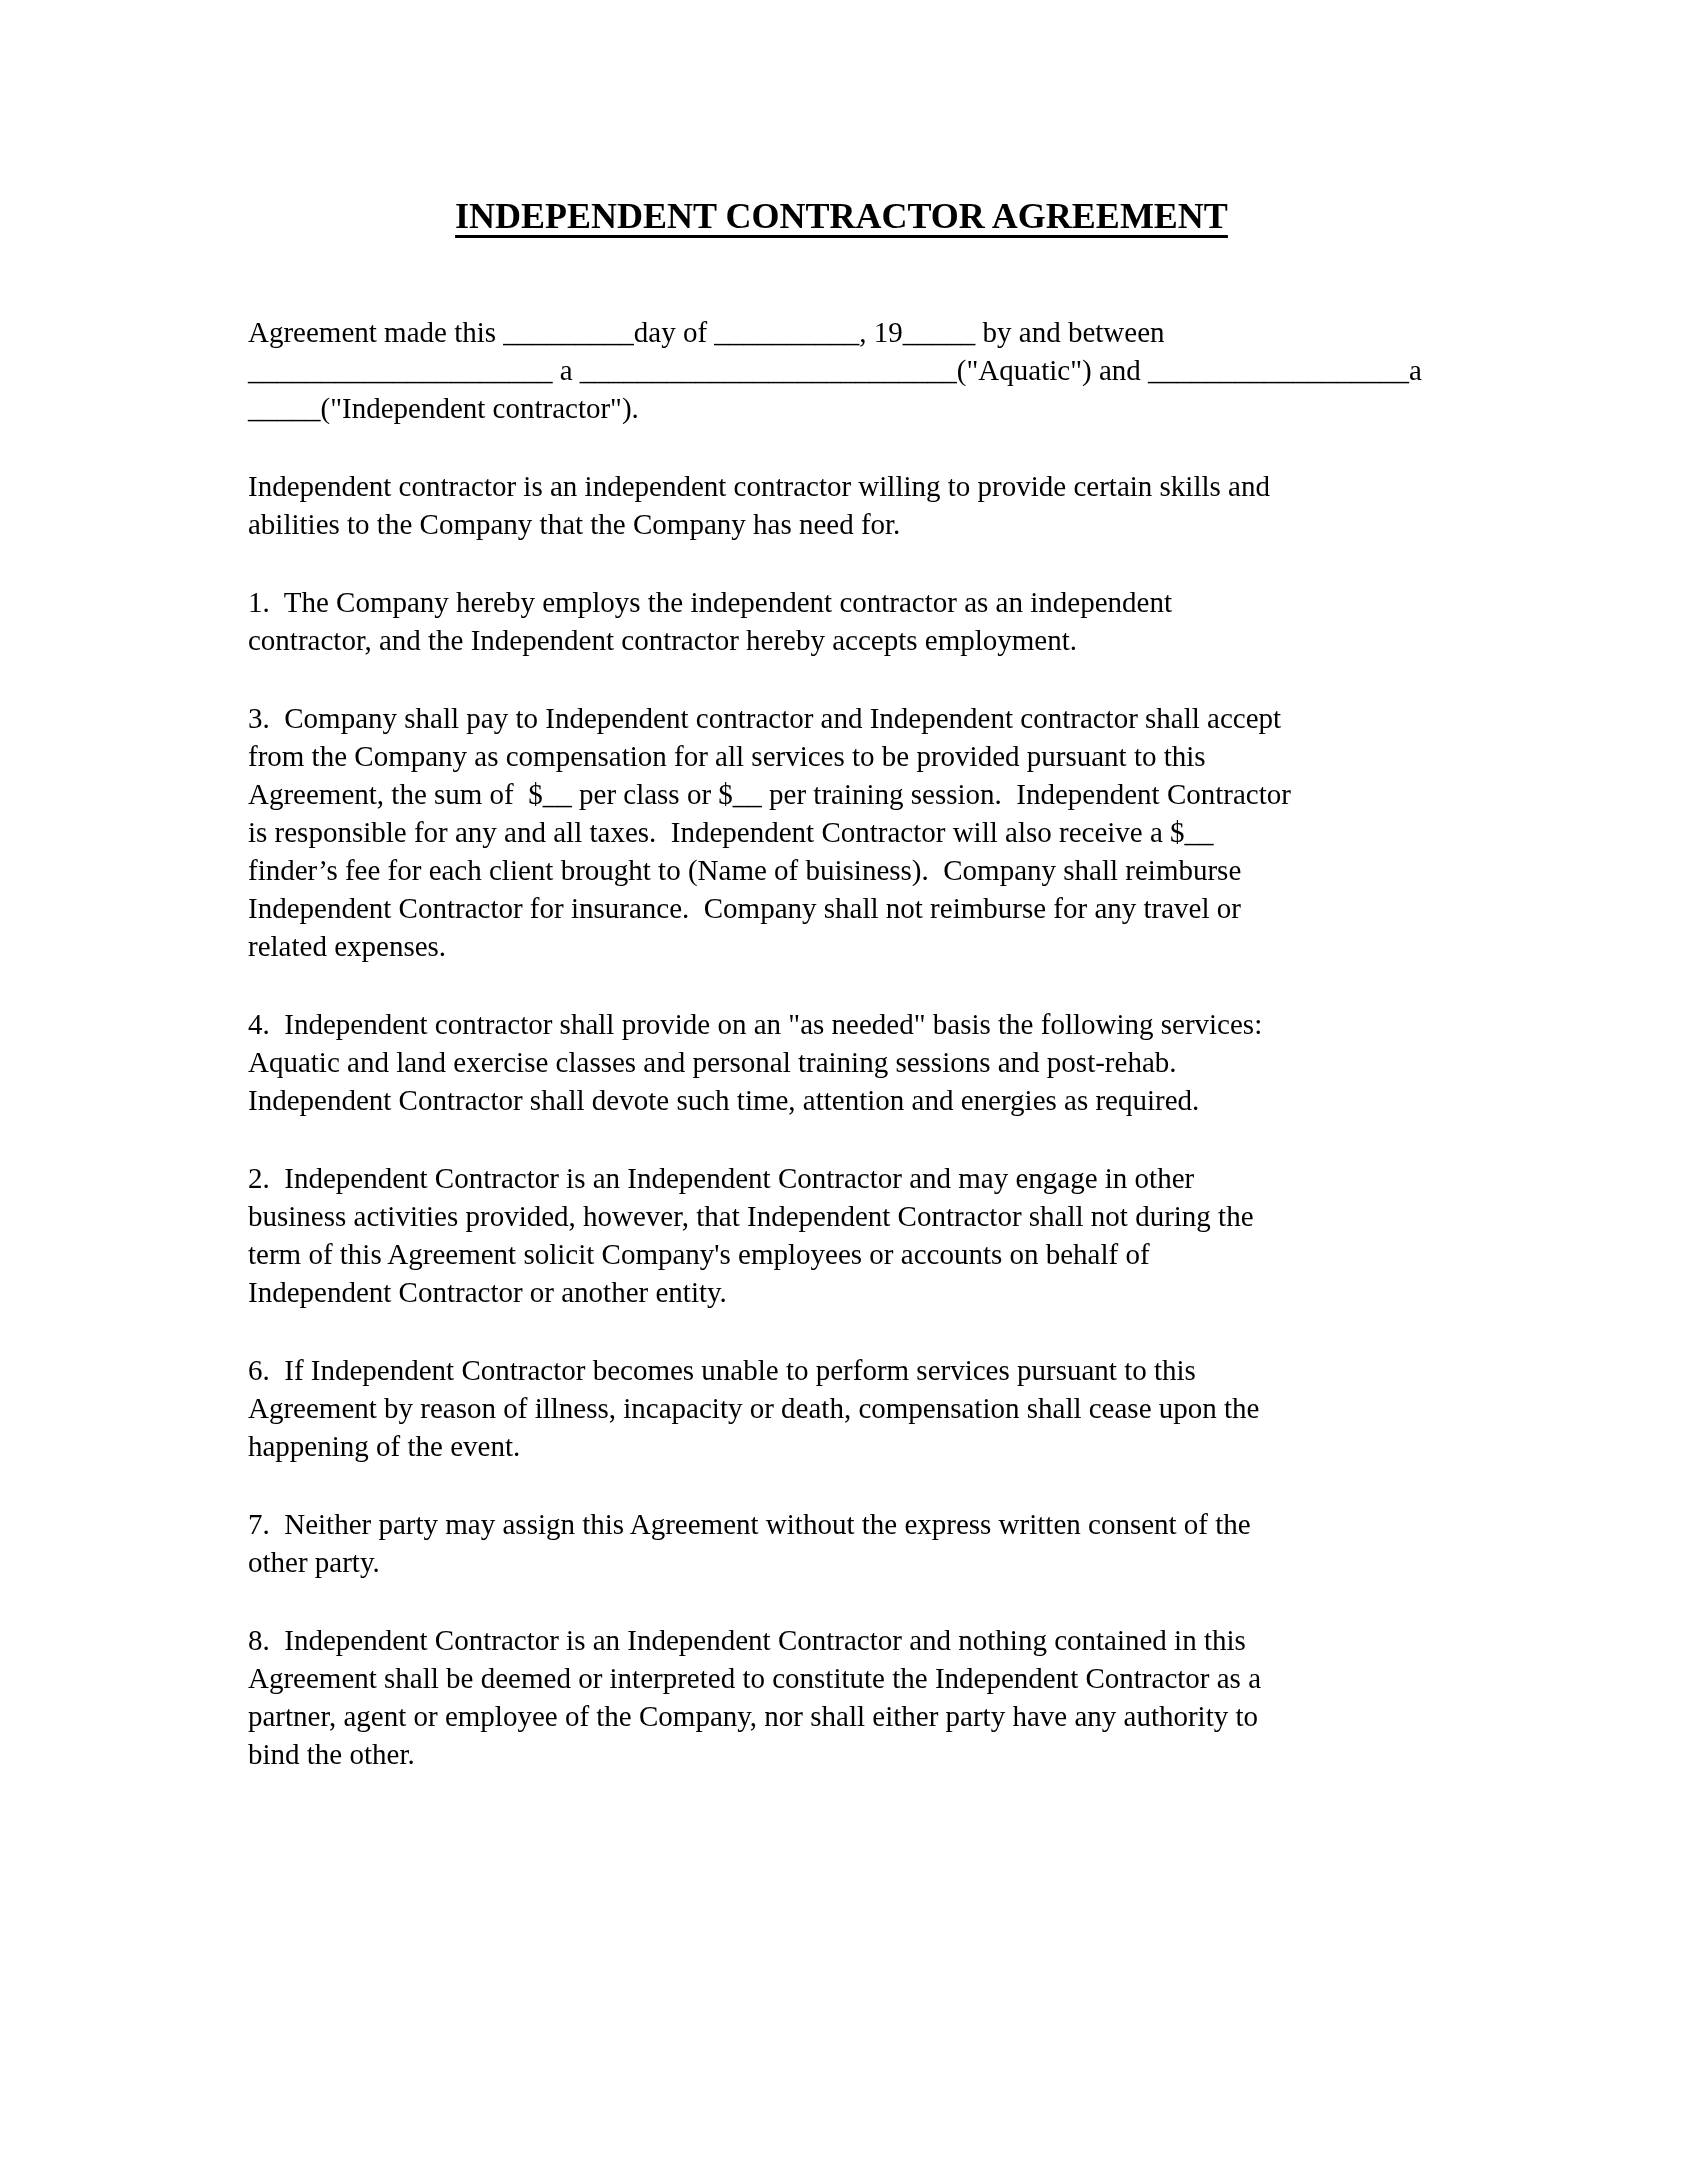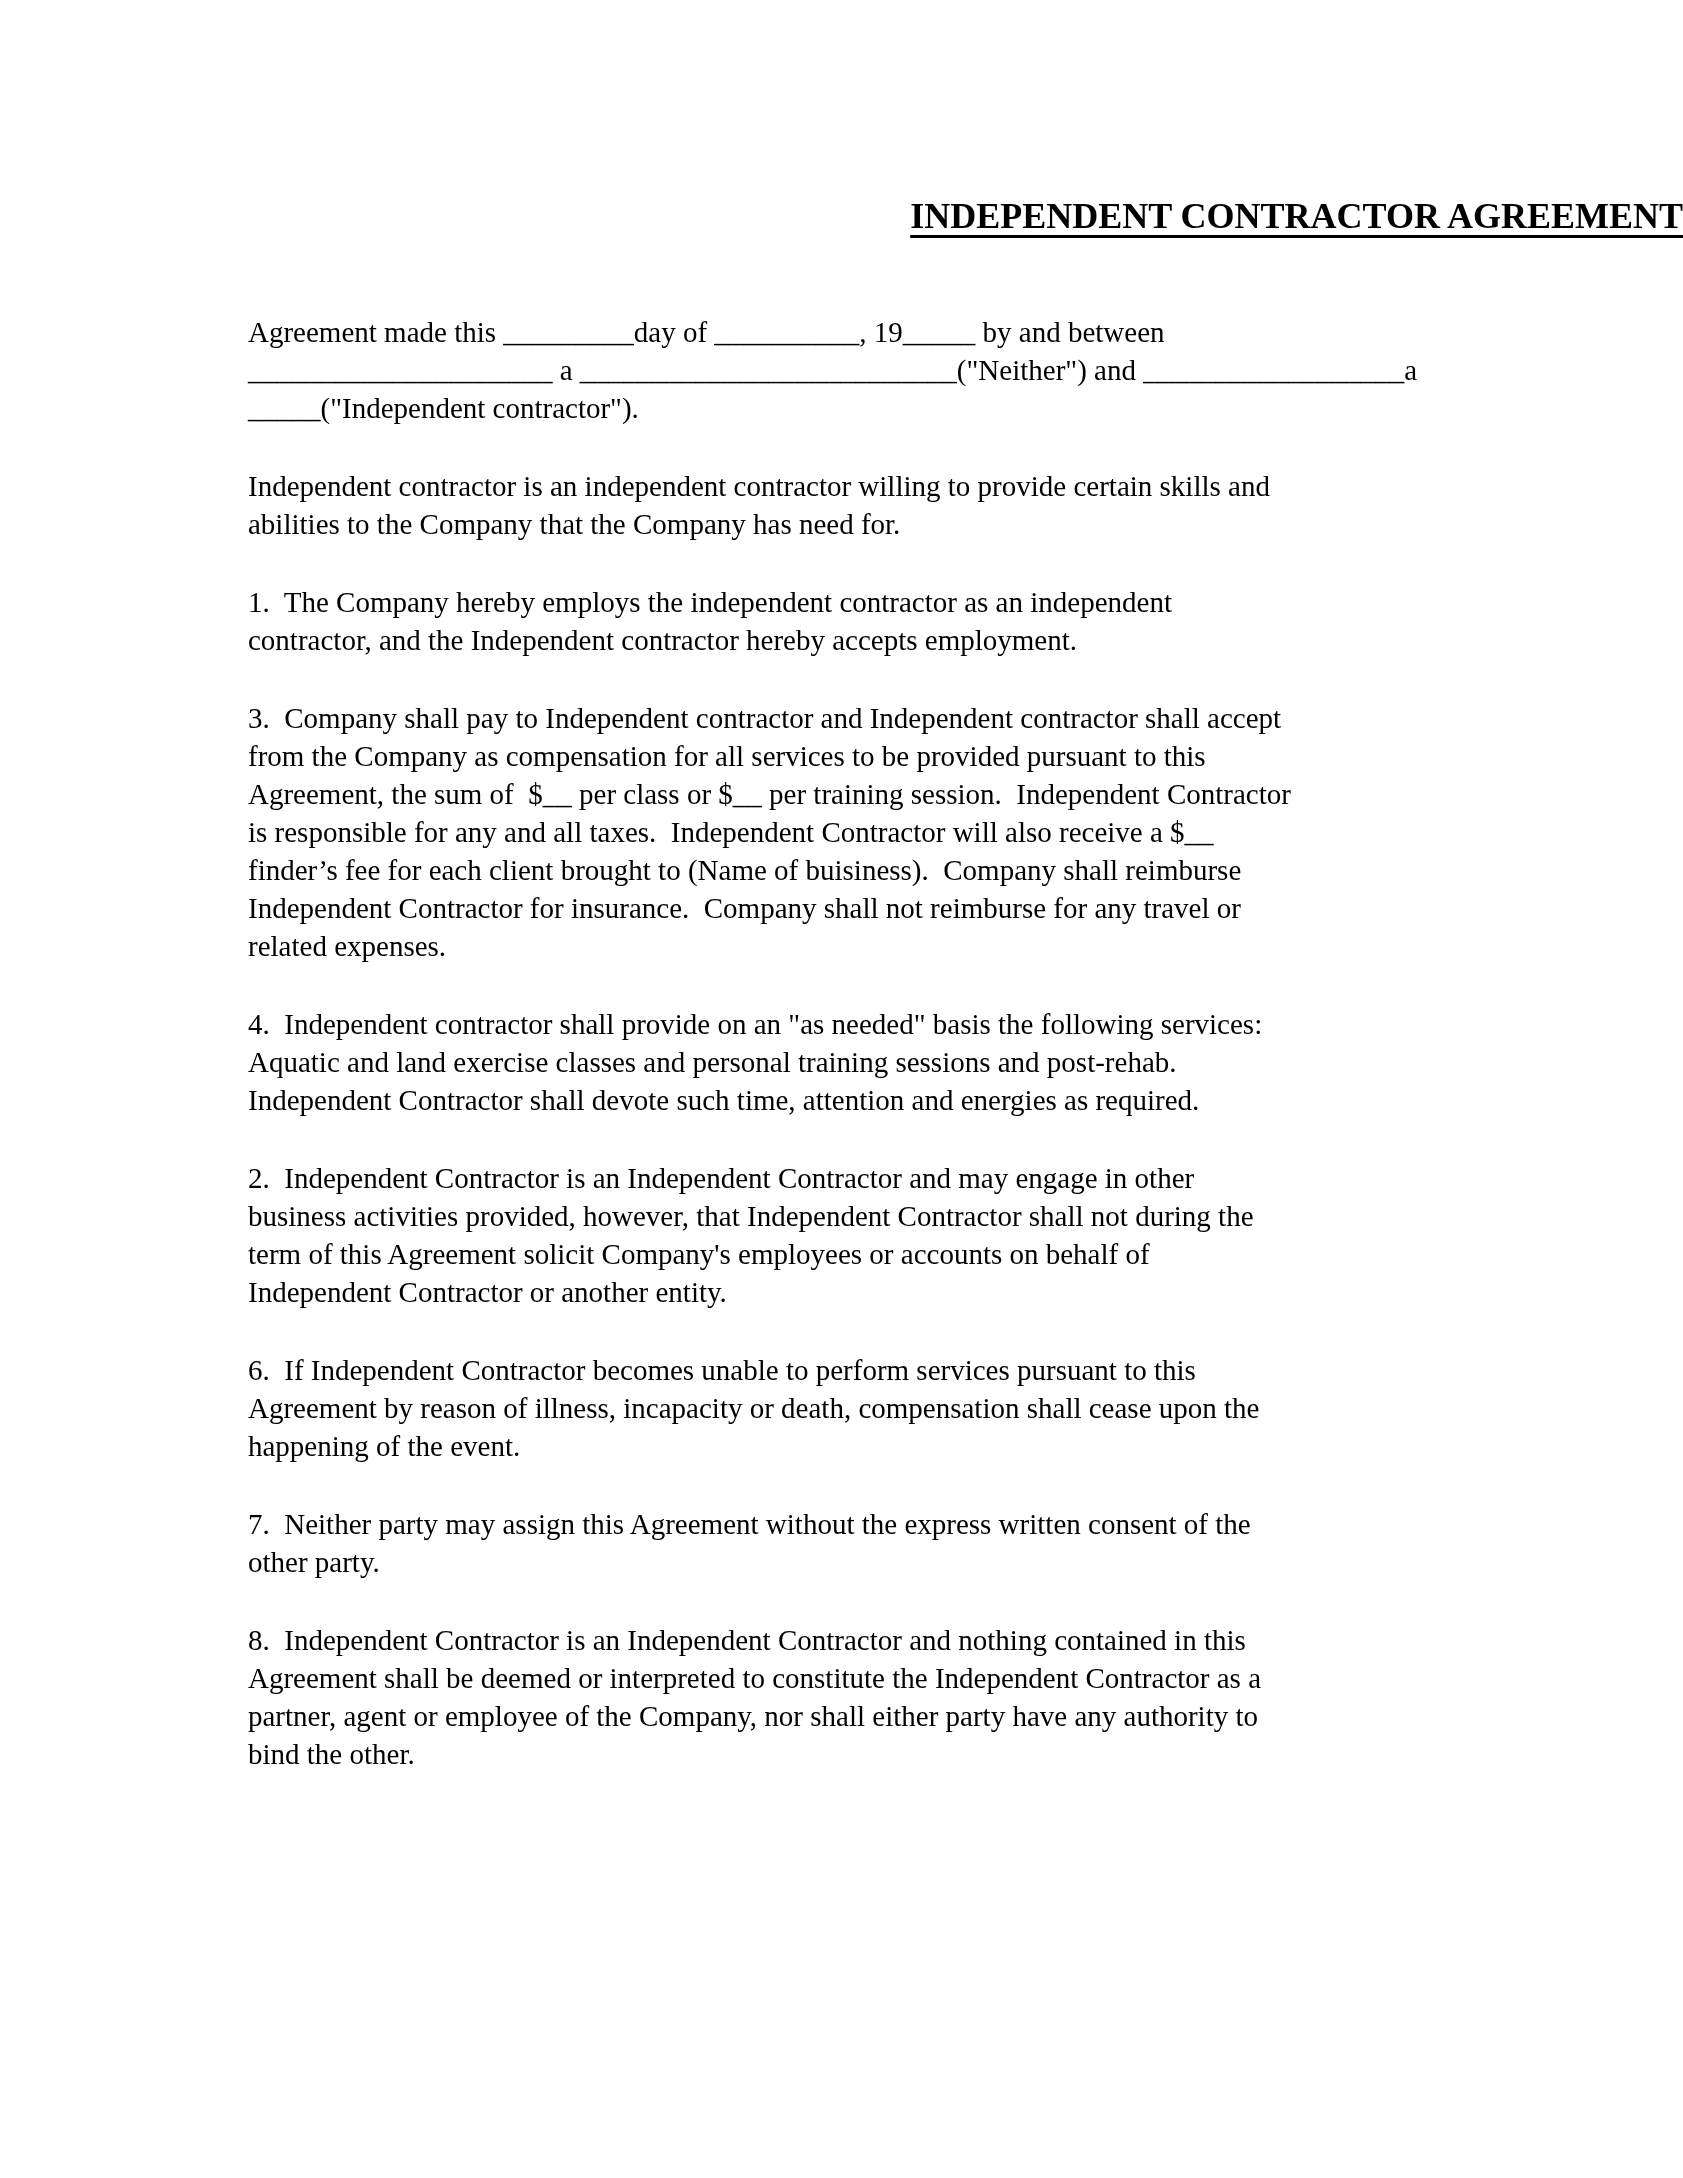--- a/index.html
+++ b/index.html
@@ -16,21 +16,21 @@
     color: #000000;
     font-family: "Liberation Serif", "DejaVu Serif", serif;
     font-size: 29px;
     padding: 198px 178px 0 248px;
     overflow: hidden;
   }
   .doc-title {
     font-size: 36px;
     font-weight: bold;
     line-height: 1;
-    text-align: right;
+    text-align: center;
     text-decoration: underline;
     text-decoration-thickness: 3px;
     text-underline-offset: 7px;
     margin: 0 -178px 79px -248px; 
     padding: 0;
   }
   .para {
     margin: 0 0 40px 0;
     padding: 0;
     line-height: 38px;
@@ -42,21 +42,21 @@
   }
 </style>
 </head>
 <body>
 
 <div class="page">
 
   <h1 class="doc-title">INDEPENDENT CONTRACTOR AGREEMENT</h1>
 
   <p class="para">Agreement made this _________day of __________, 19_____ by and between
-_____________________ a __________________________("Neither") and __________________a
+_____________________ a __________________________("Aquatic") and __________________a
 _____("Independent contractor").</p>
 
   <p class="para">Independent contractor is an independent contractor willing to provide certain skills and
 abilities to the Company that the Company has need for.</p>
 
 
   <p class="para">1.  The Company hereby employs the independent contractor as an independent
 contractor, and the Independent contractor hereby accepts employment.</p>
 
 

